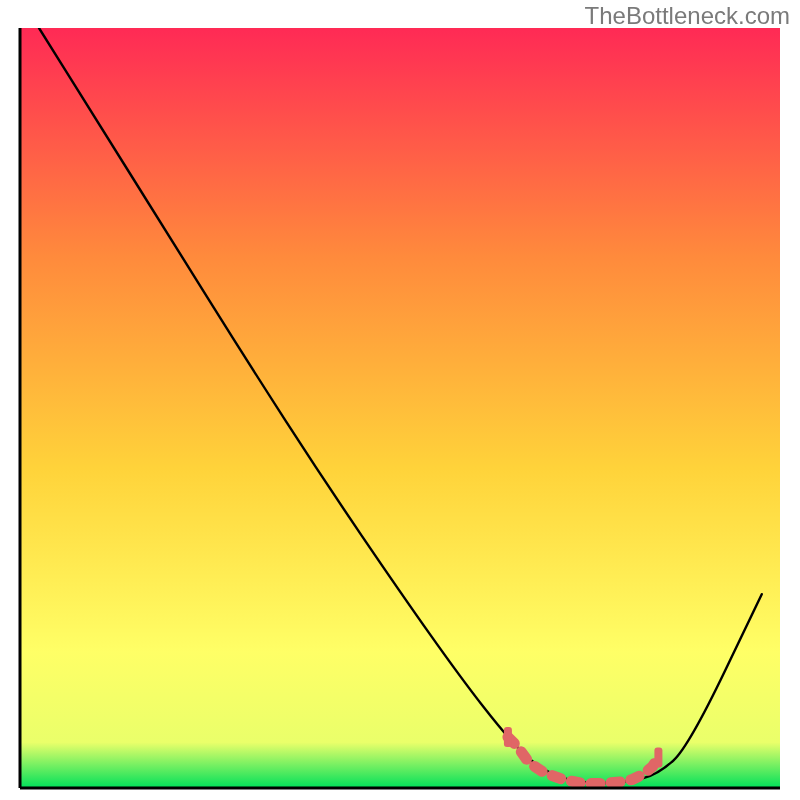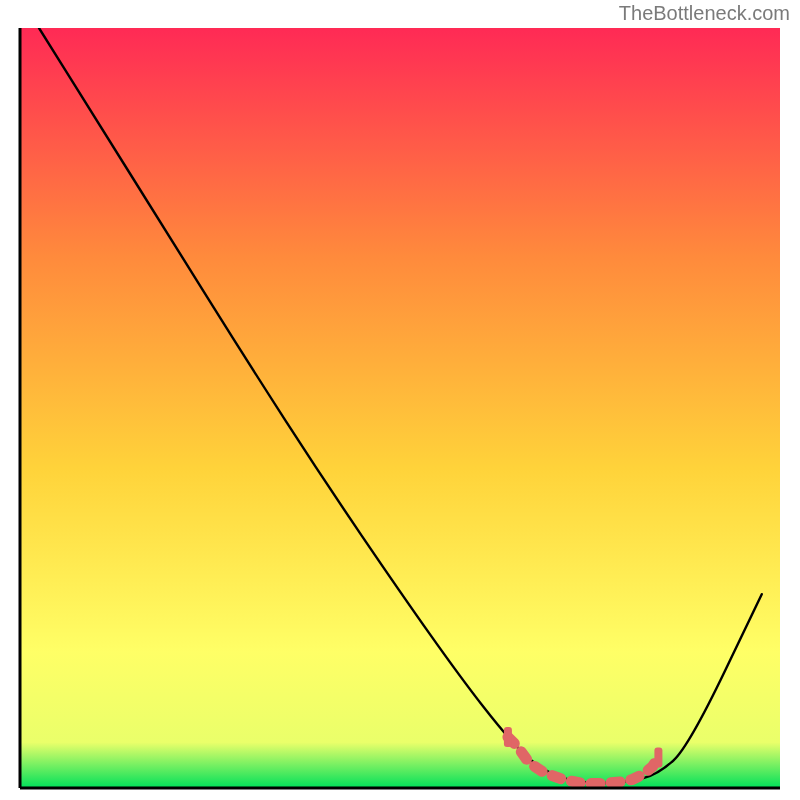--- a/index.html
+++ b/index.html
@@ -14,21 +14,21 @@
   .container {
     position: relative;
     width: 800px;
     height: 800px;
   }
   .watermark {
     position: absolute;
     top: 2px;
     right: 10px;
     color: #7a7a7a;
-    font-size: 20px;
+    font-size: 24px;
     font-weight: 500;
     font-family: Arial, Helvetica, sans-serif;
     letter-spacing: 0px;
     z-index: 5;
   }
   svg.plot {
     position: absolute;
     top: 0;
     left: 0;
   }

